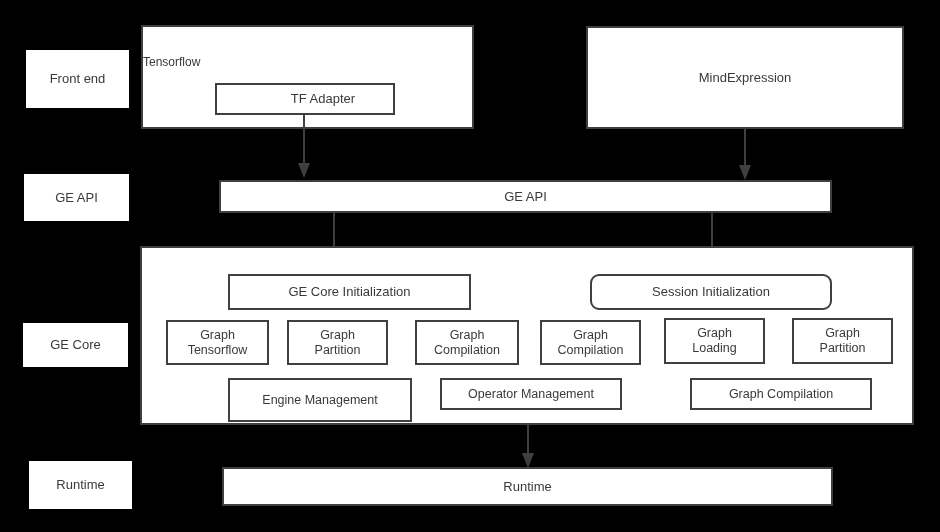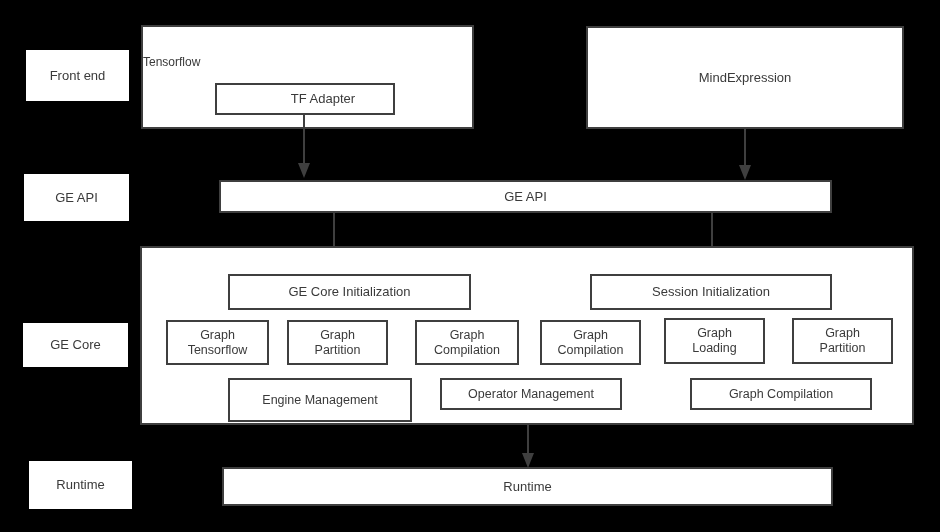--- a/index.html
+++ b/index.html
@@ -52,21 +52,21 @@
   }
   .conn polygon {
     fill: #3f3f3f;
   }
 </style>
 </head>
 <body>
 
 <div id="canvas">
 
-  <div class="box label-box t13" style="left:26px; top:50px; width:103px; height:51px;">Front end</div>
+  <div class="box label-box t13" style="left:26px; top:50px; width:103px; height:58px;">Front end</div>
 
   <div class="box label-box t13" style="left:24px; top:174px; width:105px; height:47px;">GE API</div>
 
   <div class="box label-box t13" style="left:23px; top:323px; width:105px; height:44px;">GE Core</div>
 
   <div class="box label-box t13" style="left:29px; top:461px; width:103px; height:48px;">Runtime</div>
 
   <div class="box layer-box" style="left:141px; top:25px; width:333px; height:104px; display:block;">
     <div style="position:absolute; left:0; right:0; top:28px; text-align:left; font-size:12px; color:#3a3a3a;">Tensorflow</div>
     <div class="box node t13" style="left:72px; top:56px; width:180px; height:32px;padding-left:36px;">TF Adapter</div>
@@ -93,21 +93,21 @@
 
   <svg class="conn" style="left:703px; top:213px; width:18px; height:63px;">
     <line x1="9" y1="0" x2="9" y2="47"></line>
     <polygon points="9,60 3,45 15,45"></polygon>
   </svg>
 
   <div class="box layer-box" style="left:140px; top:246px; width:774px; height:179px; display:block;">
 
     <div class="box node t13" style="left:86px; top:26px; width:243px; height:36px;">GE Core Initialization</div>
 
-    <div class="box node t13" style="left:448px; top:26px; width:242px; height:36px;">Session Initialization</div>
+    <div class="box node t13" style="left:448px; top:26px; width:242px; height:36px;border-radius:9px;">Session Initialization</div>
 
     <div class="box node t125" style="left:24px; top:72px; width:103px; height:45px; flex-direction:column;">
       <span>Graph</span>
       <span>Tensorflow</span>
     </div>
 
     <div class="box node t125" style="left:145px; top:72px; width:101px; height:45px; flex-direction:column;">
       <span>Graph</span>
       <span>Partition</span>
     </div>

